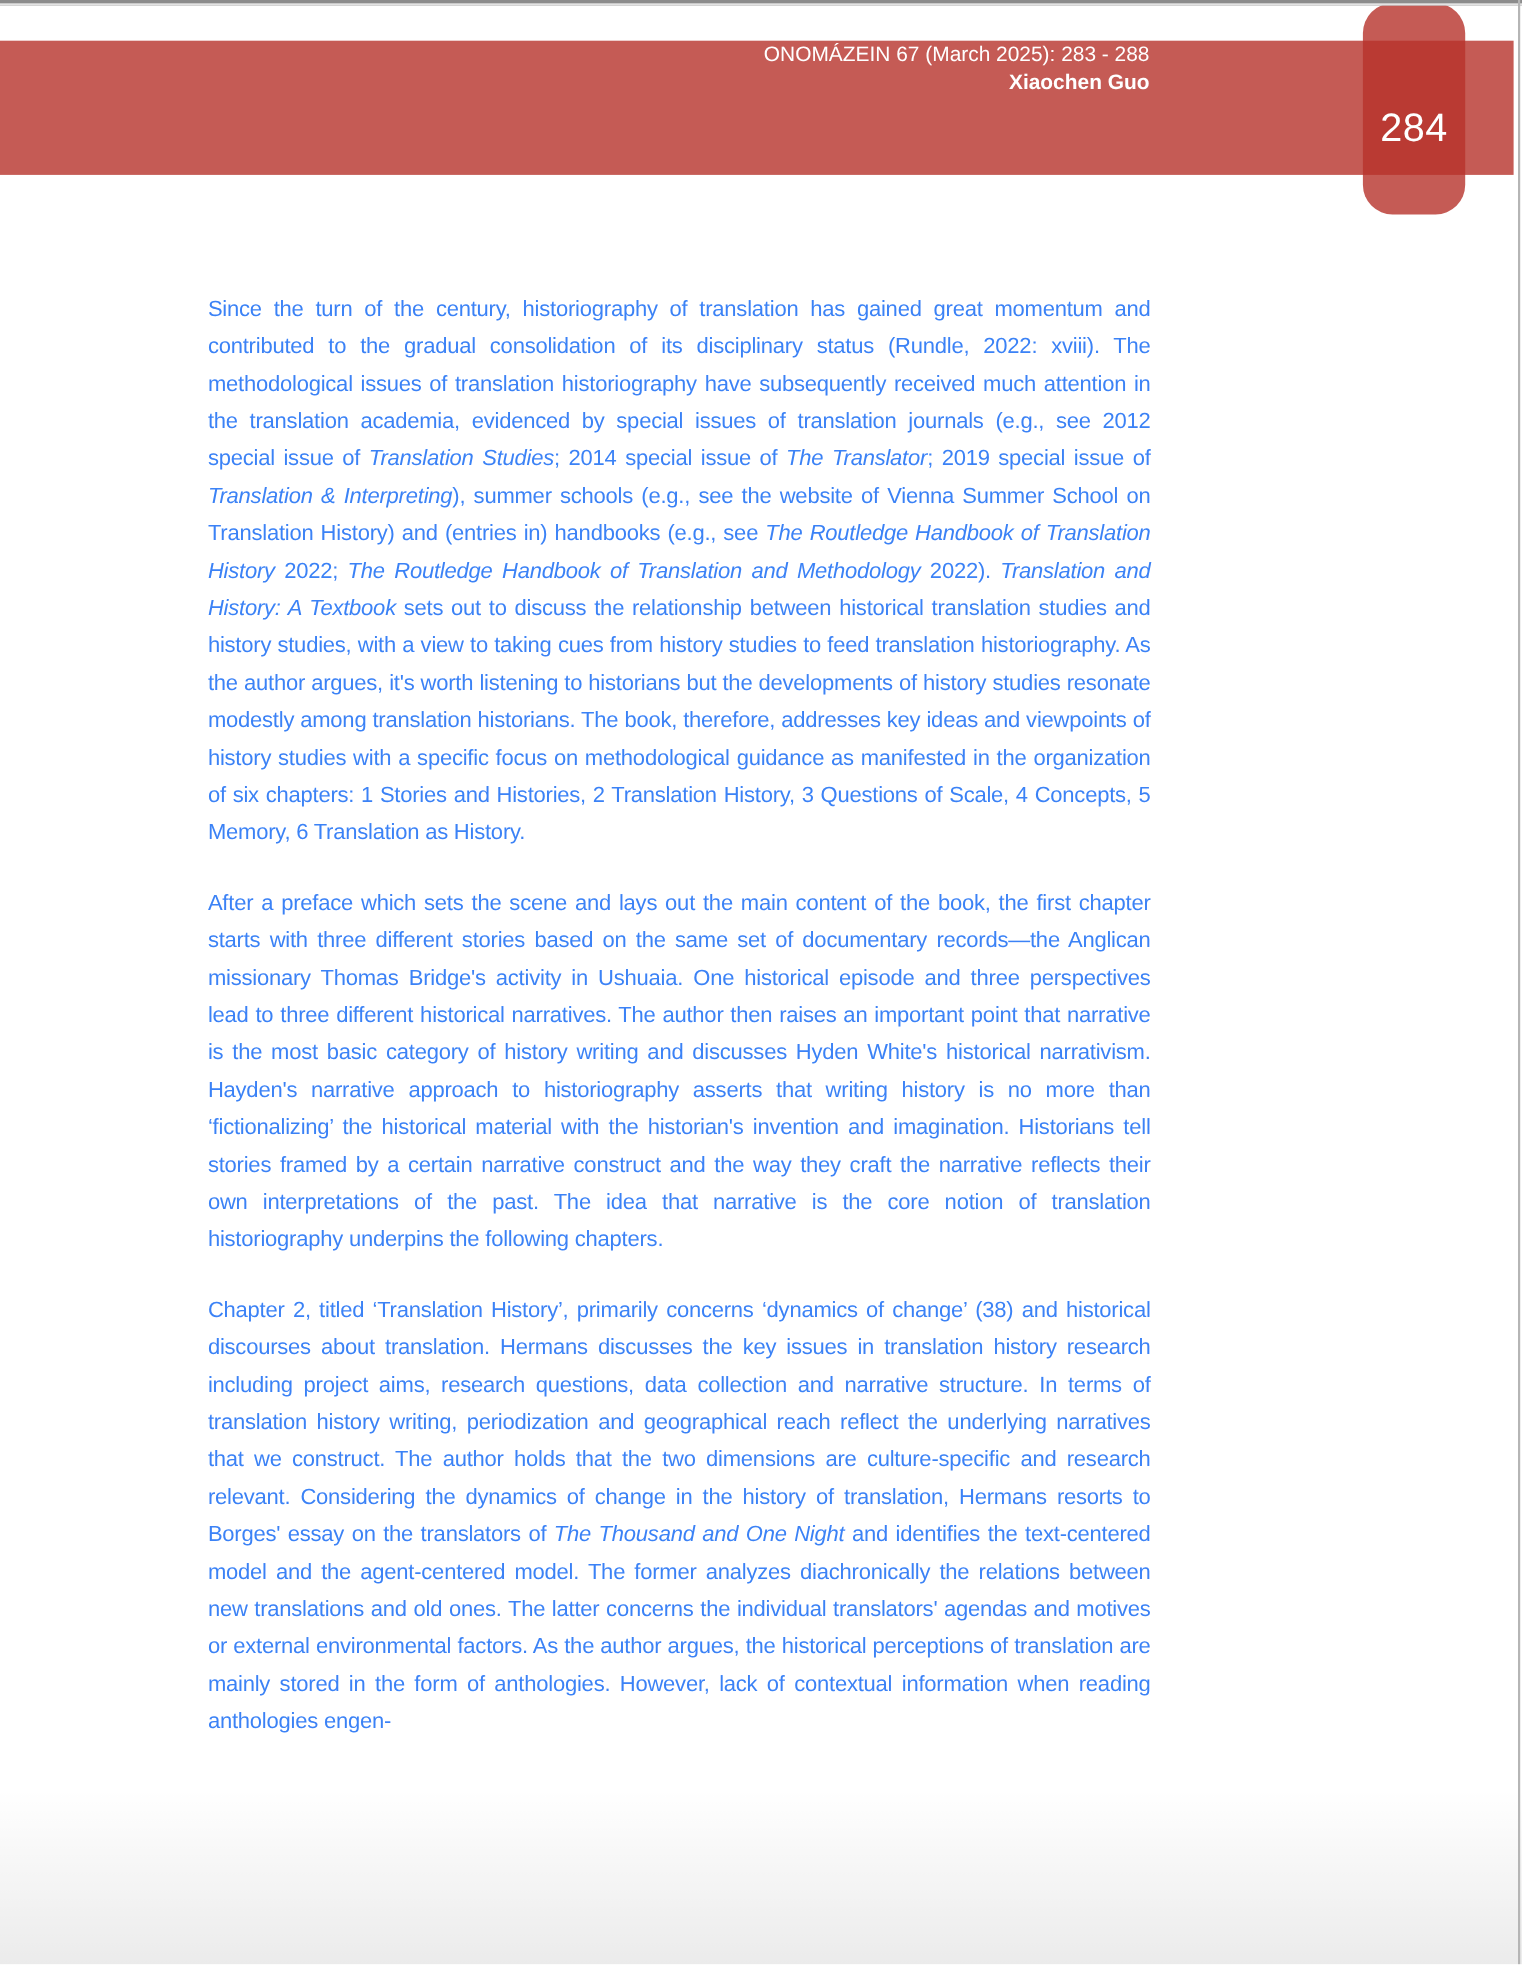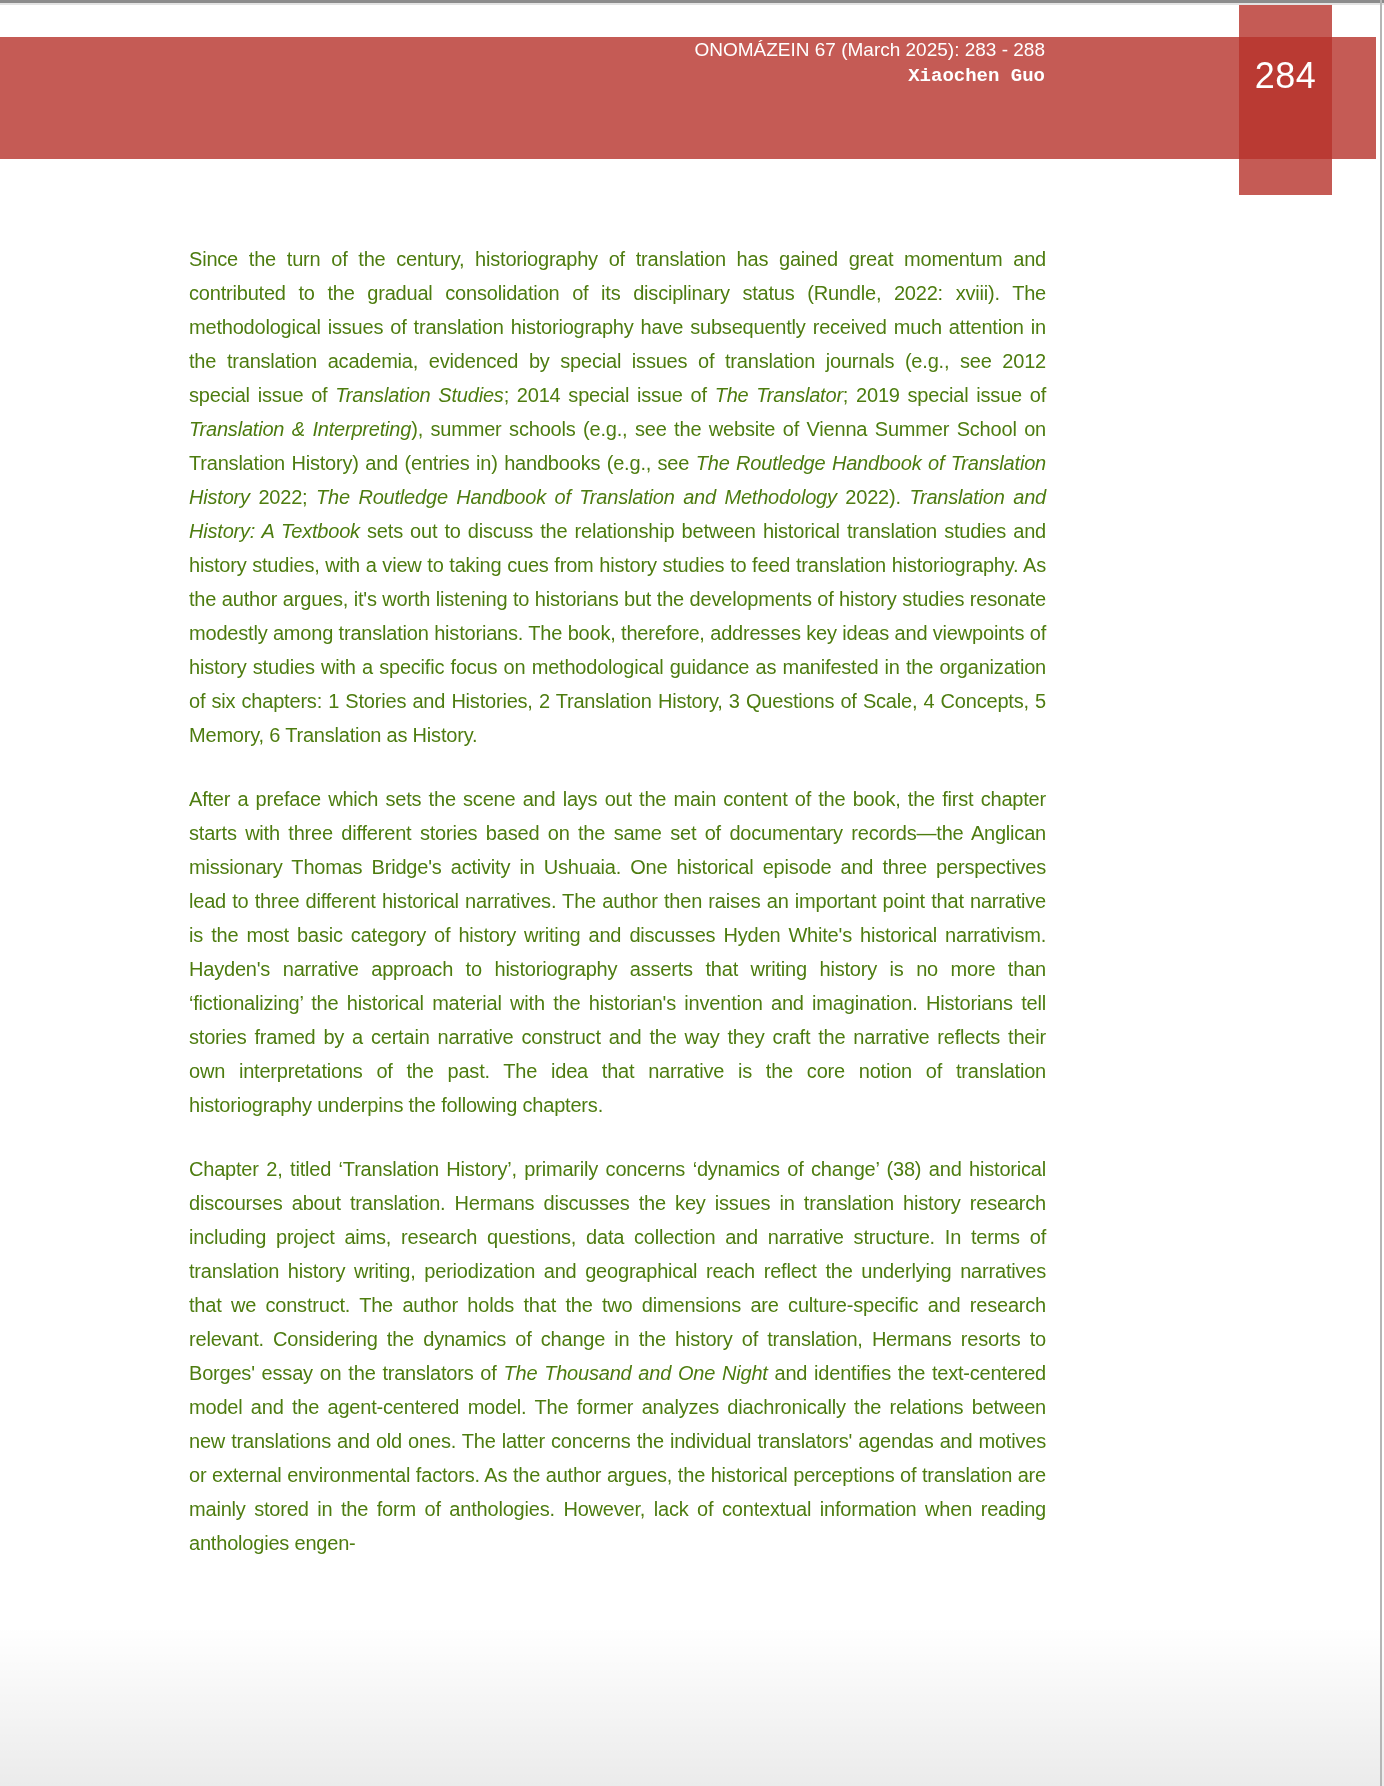--- a/index.html
+++ b/index.html
@@ -46,21 +46,22 @@
     left: 1239px;
     top: 3px;
     width: 93px;
     height: 192px;
     background: rgba(182, 50, 42, 0.8);
     z-index: 2;
     display: flex;
     justify-content: center;
     align-items: flex-start;
     box-sizing: border-box;
-    padding-top: 55px;
+    padding-top: 95px;
+    border-radius: 27px;
   }
   .pagenum {
     color: #ffffff;
     font-size: 36px;
     font-weight: 300;
     line-height: 36px;
     letter-spacing: 0.5px;
   }
   .header-text {
     position: absolute;
@@ -73,28 +74,28 @@
     flex-direction: column;
     justify-content: flex-start;
     align-items: flex-end;
     color: #ffffff;
     font-size: 19px;
     line-height: 26px;
     padding-bottom: 2px;
     box-sizing: border-box;
   }
   .h-line { white-space: nowrap; }
-  .h-line.bold { font-weight: bold; font-family: Liberation Mono, monospace; }
+  .h-line.bold { font-weight: bold; }
   .h-line em { font-style: italic; }
   .article {
     position: absolute;
     left: 189px;
-    top: 242px;
+    top: 264px;
     width: 857px;
-    color: #4d7c0f;
+    color: #3b82f6;
     font-size: 20px;
     font-weight: 300;
     line-height: 34px;
     text-align: justify;
     letter-spacing: -0.2px;
     z-index: 1;
   }
   .article p {
     margin: 0 0 30px 0;
   }

